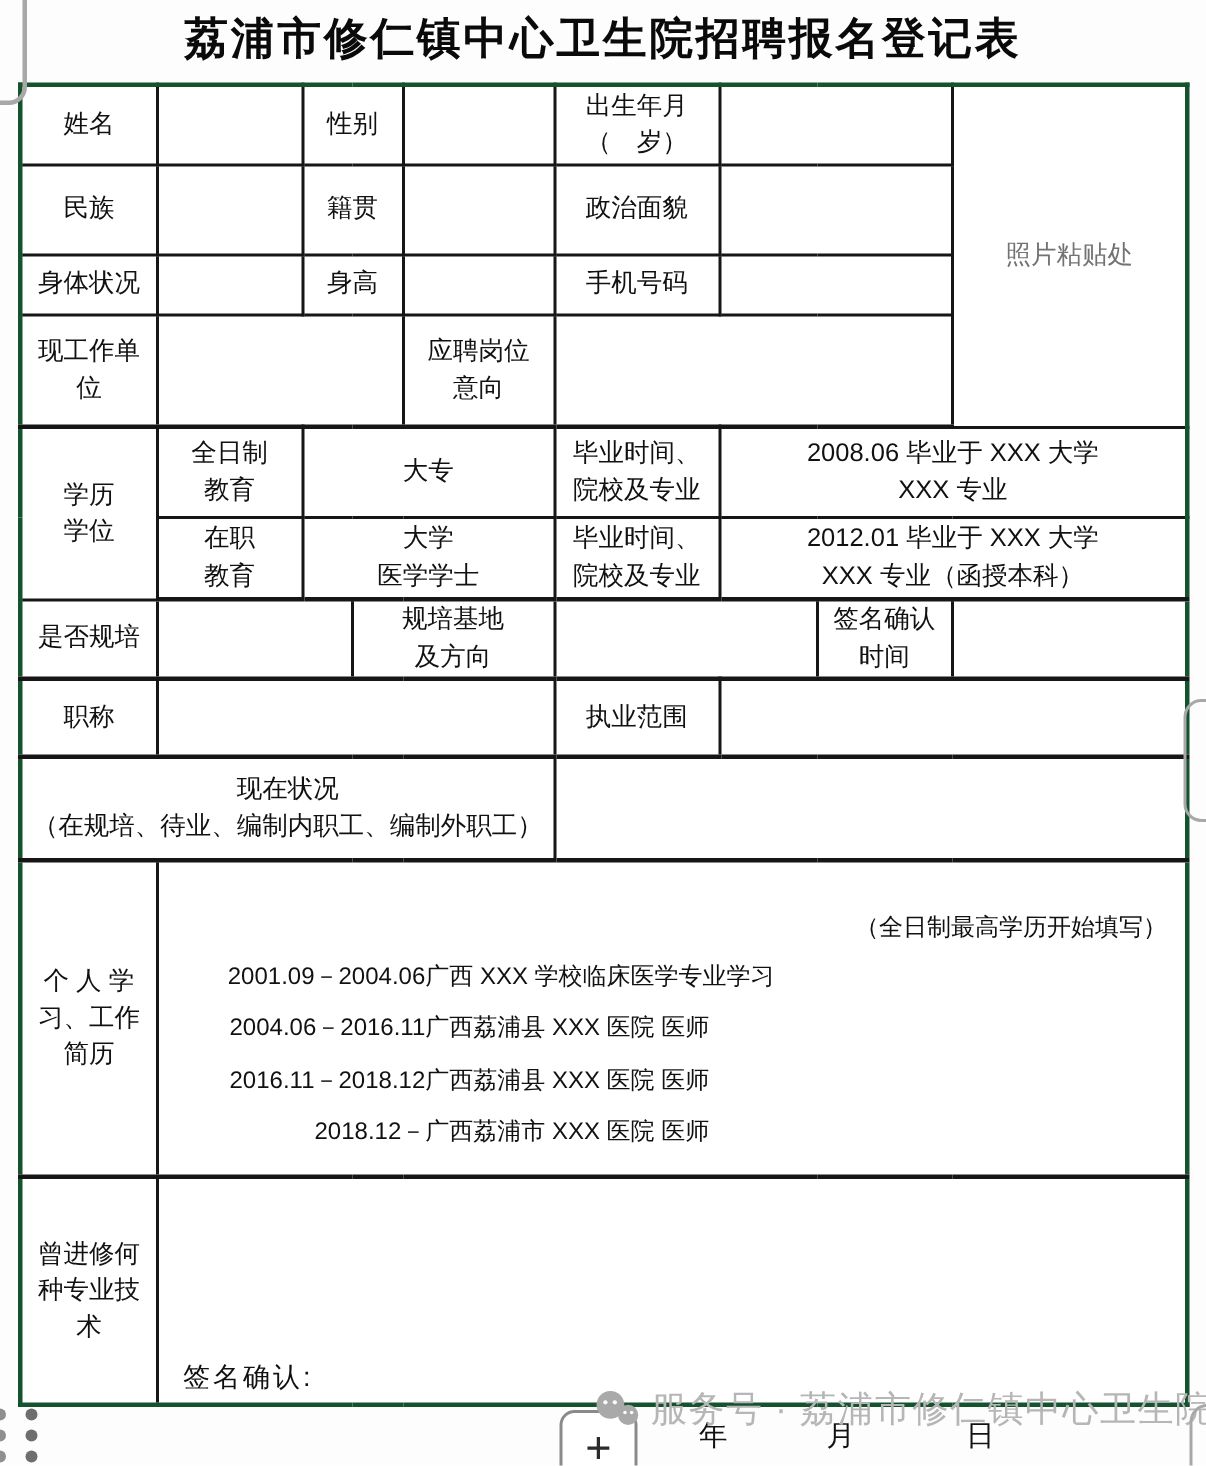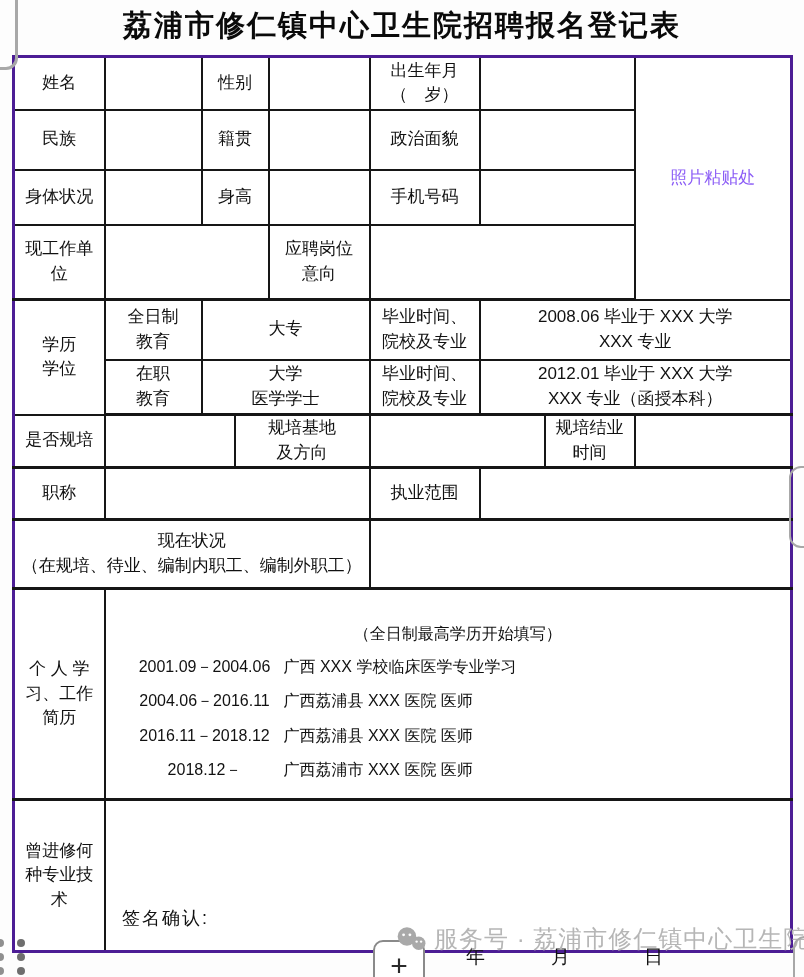--- a/index.html
+++ b/index.html
@@ -8,33 +8,33 @@
     background:#fdfdfd;color:#111;
     font-family:"Liberation Sans","DejaVu Sans",sans-serif;
   }
   .title{
     position:absolute;top:6px;left:0;width:804px;margin:0;
     text-align:center;font-size:29px;font-weight:700;letter-spacing:2px;color:#0a0a0a;
   }
   table.form{
     position:absolute;left:12px;top:55px;width:778px;
     border-collapse:collapse;table-layout:fixed;
-    border:3px solid #4c1d95;background:#fff;
+    border:3px solid #14532d;background:#fff;
   }
   table.form td{
     border:2px solid #161616;padding:0 2px;text-align:center;vertical-align:middle;
     font-size:17px;line-height:1.45;overflow:hidden;
   }
   tr.sect td{border-bottom-width:3px;}
   .pre{white-space:pre-line;}
-  .photo-cell{font-size:14px;color:#8b5cf6;}
+  .photo-cell{font-size:14px;color:#737373;}
   .small{font-size:16px;}
   .resume-label{text-align:left;padding-left:8px;}
   .resume-content{vertical-align:top;}
-  .resume-inner{padding:26px 10px 0 18px;text-align:center;font-size:16px;}
+  .resume-inner{padding:26px 10px 0 18px;text-align:right;font-size:16px;}
   .resume-note{margin:0 0 10px 12px;}
   .resume-row{display:flex;margin-bottom:11px;}
   .resume-row .period{width:158px;flex:0 0 158px;}
   .training-label{text-align:left;padding-left:8px;}
   
   .sign-label{position:absolute;left:122px;top:906px;font-size:18px;letter-spacing:2px;color:#111;}
   .date-unit{position:absolute;top:944px;font-size:19px;color:#111;}
   .date-year{left:466px;}
   .date-month{left:551px;}
   .date-day{left:644px;}
@@ -88,21 +88,21 @@
     <td rowspan="4" class="photo-cell">照片粘贴处</td>
   </tr>
   <tr style="height:60px">
     <td class="pre">民族</td>
     <td></td>
     <td colspan="2" class="pre">籍贯</td>
     <td></td>
     <td class="pre">政治面貌</td>
     <td colspan="2"></td>
   </tr>
-  <tr style="height:55px">
+  <tr style="height:40px">
     <td class="pre">身体状况</td>
     <td></td>
     <td colspan="2" class="pre">身高</td>
     <td></td>
     <td class="pre">手机号码</td>
     <td colspan="2"></td>
   </tr>
   <tr style="height:75px" class="sect">
     <td class="pre">现工作单
 位</td>
@@ -131,21 +131,21 @@
 院校及专业</td>
     <td colspan="3" class="pre small">2012.01 毕业于 XXX 大学
 XXX 专业（函授本科）</td>
   </tr>
   <tr style="height:53px" class="sect">
     <td class="pre">是否规培</td>
     <td colspan="2"></td>
     <td colspan="2" class="pre">规培基地
 及方向</td>
     <td colspan="2"></td>
-    <td class="pre">规培结业
+    <td class="pre">签名确认
 时间</td>
     <td></td>
   </tr>
   <tr style="height:52px" class="sect">
     <td class="pre">职称</td>
     <td colspan="4"></td>
     <td class="pre">执业范围</td>
     <td colspan="3"></td>
   </tr>
   <tr style="height:69px" class="sect">

